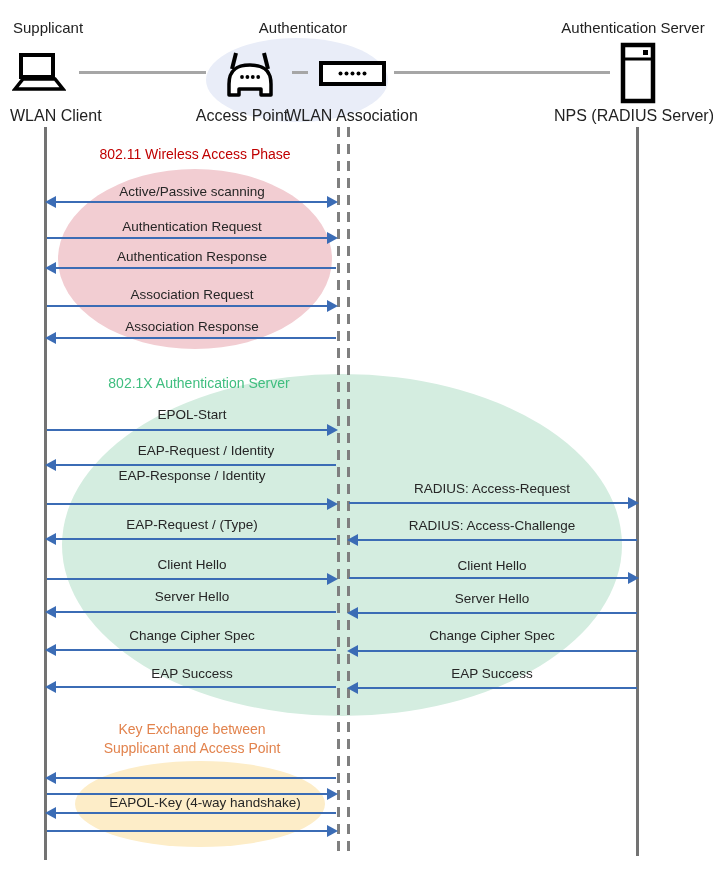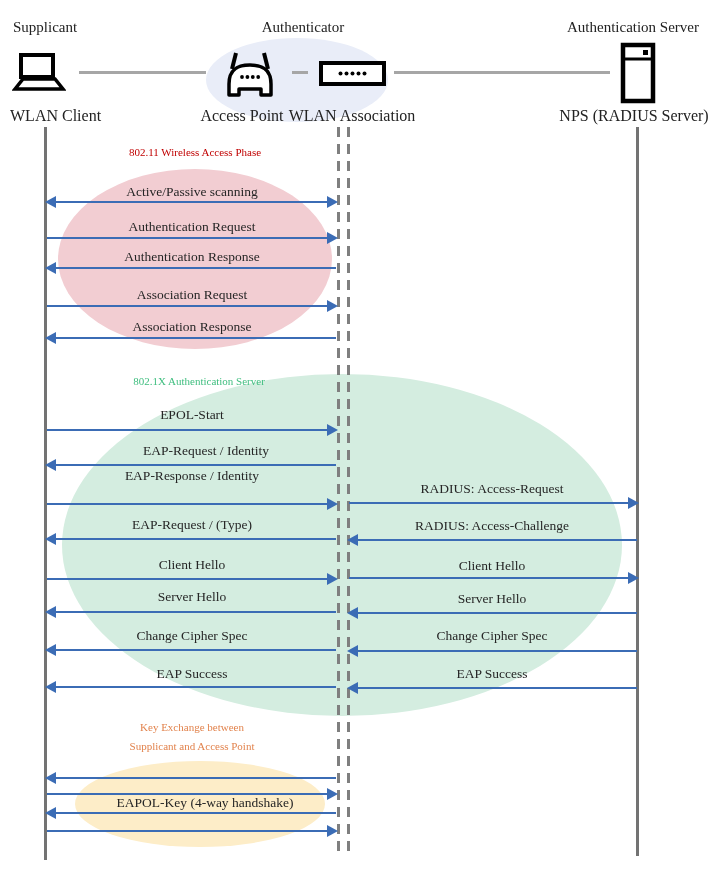--- a/index.html
+++ b/index.html
@@ -1,34 +1,34 @@
 <!DOCTYPE html>
 <html style="--arrow-blue: #3B6CB5; --lifeline-gray: #737373; --dashed-gray: #7F7F7F; --connector-gray: #A6A6A6; --pink-ellipse: #F2CDD2; --green-ellipse: #D4EDE0; --yellow-ellipse: #FDEDC8; --blue-ellipse: #E9EDF8; --red-title: #C00000; --green-title: #3FBE7F; --orange-title: #E2834D;"><head>
 <meta charset="utf-8">
 <style>
   html,body{margin:0;padding:0;background:#fff;}
   .stage{
     position:relative;width:713px;height:875px;background:#fff;overflow:hidden;
-    font-family:Liberation Serif, serif;color:#262626;
+    font-family:Liberation Sans, sans-serif;color:#262626;
   }
   .role-label{position:absolute;font-size:15px;color:#222;white-space:nowrap;}
   .device-label{position:absolute;font-size:16px;color:#222;white-space:nowrap;}
   .centered{transform:translateX(-50%);}
   .ellipse{position:absolute;border-radius:50%;z-index:0;}
   .el-blue{background:var(--blue-ellipse,#E9EDF8);}
   .el-pink{background:var(--pink-ellipse,#F2CDD2);}
   .el-green{background:var(--green-ellipse,#D4EDE0);}
   .el-yellow{background:var(--yellow-ellipse,#FDEDC8);}
   .lifeline{position:absolute;width:3px;background:var(--lifeline-gray,#737373);z-index:2;}
   .lifeline-dashed{
     position:absolute;width:3px;z-index:2;
     background:repeating-linear-gradient(to bottom,var(--dashed-gray,#7F7F7F) 0 10px,transparent 10px 17px);
   }
   .connector{position:absolute;height:3px;background:var(--connector-gray,#A6A6A6);top:71px;z-index:1;}
-  .phase-title{position:absolute;font-size:11px;white-space:nowrap;z-index:4;transform:translateX(-50%);}
+  .phase-title{position:absolute;font-size:14px;white-space:nowrap;z-index:4;transform:translateX(-50%);}
   .pt-red{color:var(--red-title,#C00000);}
   .pt-green{color:var(--green-title,#3FBE7F);}
   .pt-orange{color:var(--orange-title,#E2834D);text-align:center;}
   .msg-line{position:absolute;height:0;border-top:2px solid var(--arrow-blue,#3B6CB5);z-index:3;}
   .dir-right::after{
     content:"";position:absolute;right:-2px;top:-7px;width:0;height:0;
     border-top:6px solid transparent;border-bottom:6px solid transparent;
     border-left:11px solid var(--arrow-blue,#3B6CB5);
   }
   .dir-left::before{

